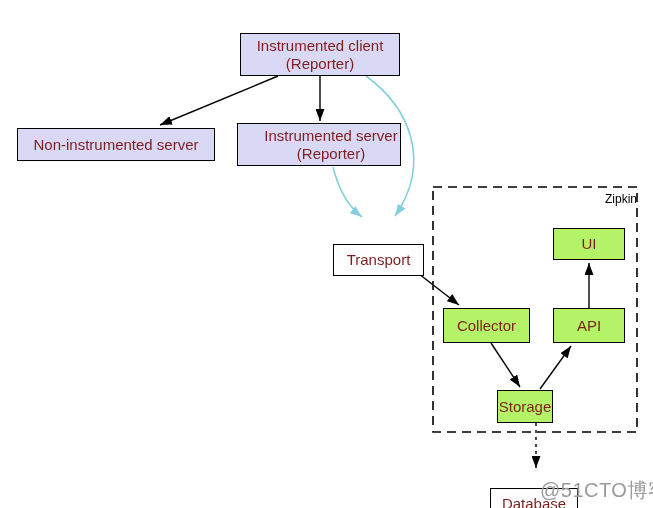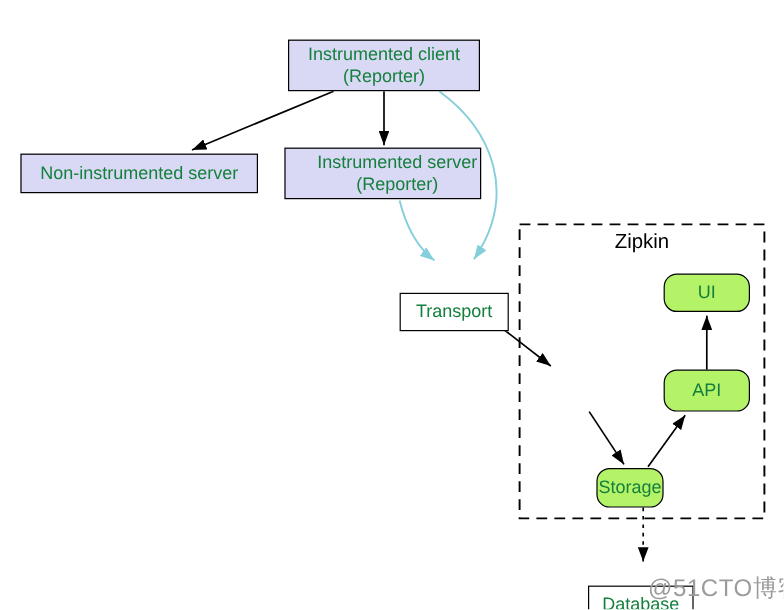--- a/index.html
+++ b/index.html
@@ -26,44 +26,44 @@
     position: absolute;
     box-sizing: border-box;
     border: 1.5px solid #000000;
     display: flex;
     flex-direction: column;
     align-items: center;
     justify-content: center;
     text-align: center;
     font-size: 15px;
     line-height: 1.2;
-    color: #15803d;
+    color: #7f1d1d;
     z-index: 2;
   }
   .node span { display: block; white-space: nowrap; }
   .fill-lavender { background: #d9d9f5; }
-  .fill-green    { background: #b4f368; border-radius: 11px; }
+  .fill-green    { background: #b4f368; }
   .fill-white    { background: #ffffff; margin-top: 16px; }
 
   .node-client      { left: 240px; top: 33px;  width: 160px; height: 43px; }
   .node-noninstr    { left: 17px;  top: 128px; width: 198px; height: 33px; }
   .node-instrserver { left: 237px; top: 123px; width: 164px; height: 43px; padding-left: 24px; }
   .node-transport   { left: 333px; top: 228px; width: 91px;  height: 32px; }
   .node-ui          { left: 553px; top: 228px; width: 72px;  height: 32px; }
   .node-collector   { left: 443px; top: 308px; width: 87px;  height: 35px; }
   .node-api         { left: 553px; top: 308px; width: 72px;  height: 35px; }
   .node-storage     { left: 497px; top: 390px; width: 56px;  height: 33px; }
   .node-database    { left: 490px; top: 472px; width: 88px;  height: 31px; }
 
   .zipkin-label {
     position: absolute;
     left: 433px; top: 192px;
     width: 204px;
-    text-align: center;
-    font-size: 17px;
+    text-align: right;
+    font-size: 12px;
     color: #000000;
     z-index: 2;
   }
   .watermark {
     position: absolute;
     left: 540px; top: 477px;
     font-size: 20px;
     color: #9b9b9b;
     letter-spacing: 0.5px;
     white-space: nowrap;
@@ -117,20 +117,23 @@
   </div>
 
   <div class="node fill-white node-transport">
     <span>Transport</span>
   </div>
 
   <div class="node fill-green node-ui">
     <span>UI</span>
   </div>
 
+  <div class="node fill-green node-collector">
+    <span>Collector</span>
+  </div>
 
   <div class="node fill-green node-api">
     <span>API</span>
   </div>
 
   <div class="node fill-green node-storage">
     <span>Storage</span>
   </div>
 
   <div class="node fill-white node-database">

